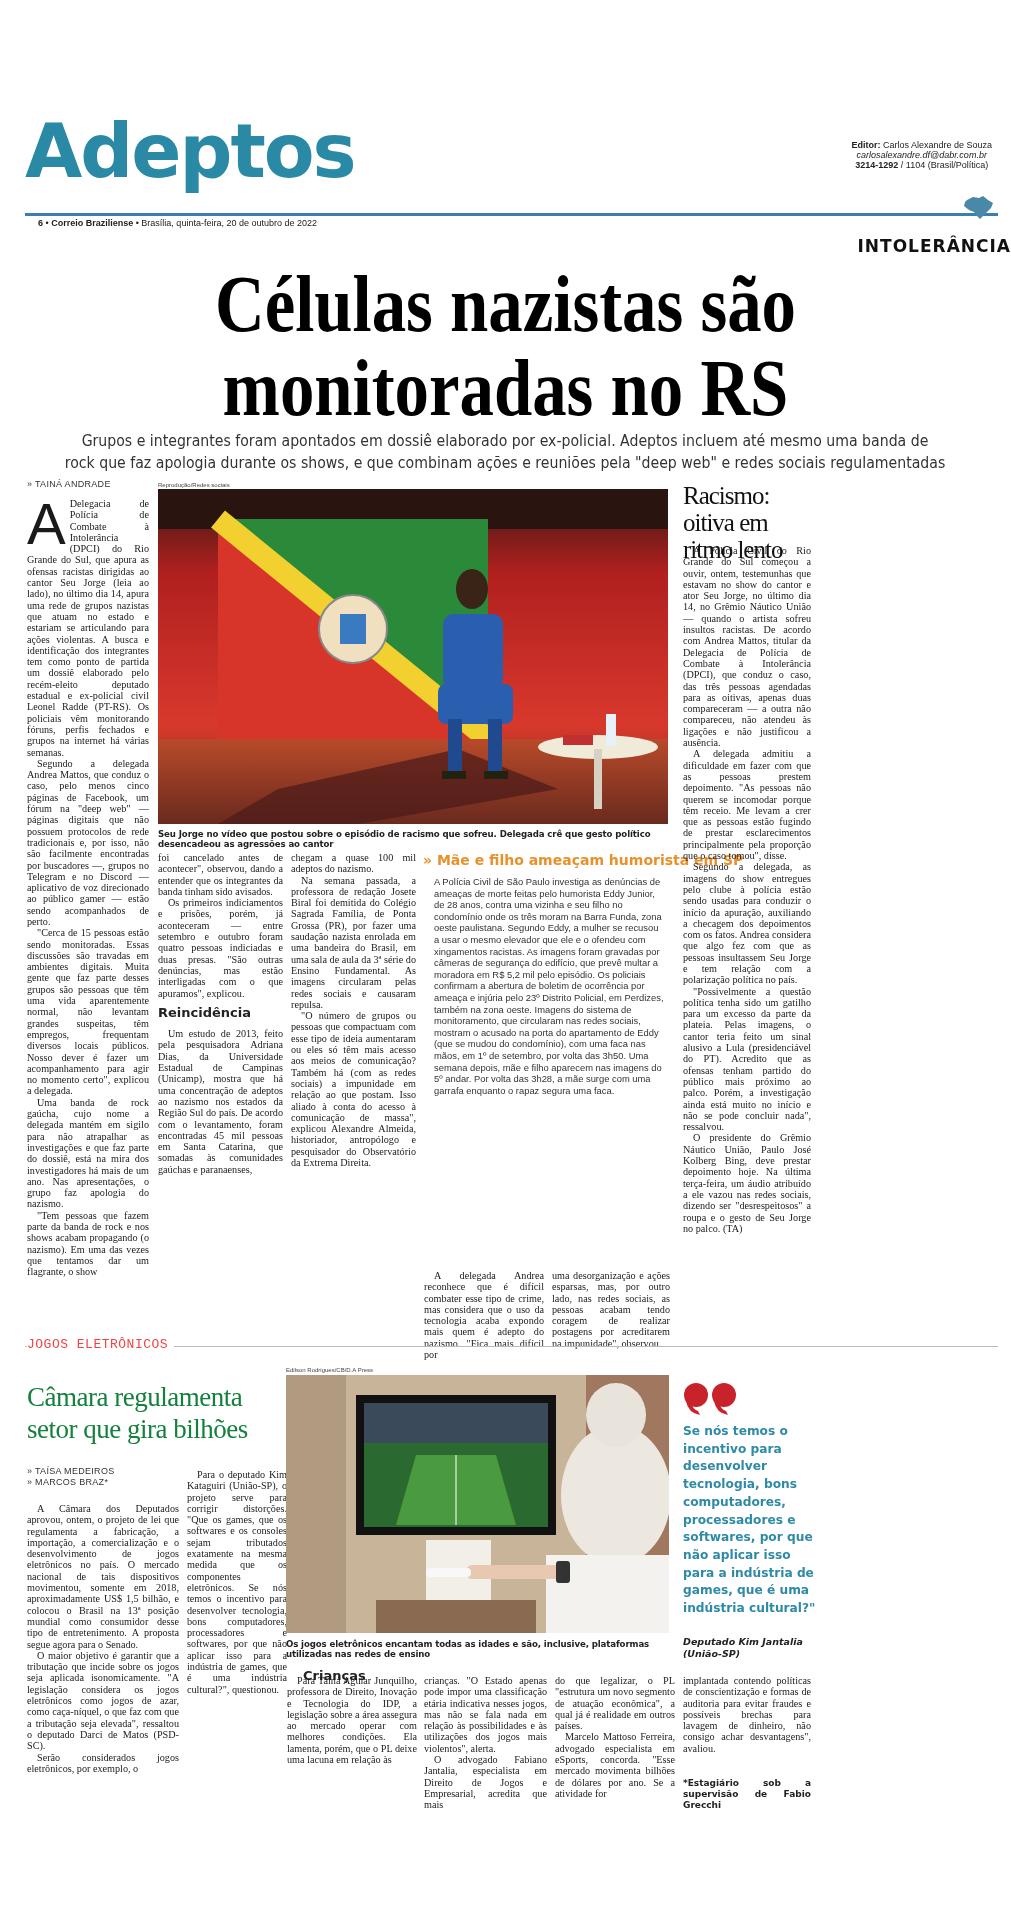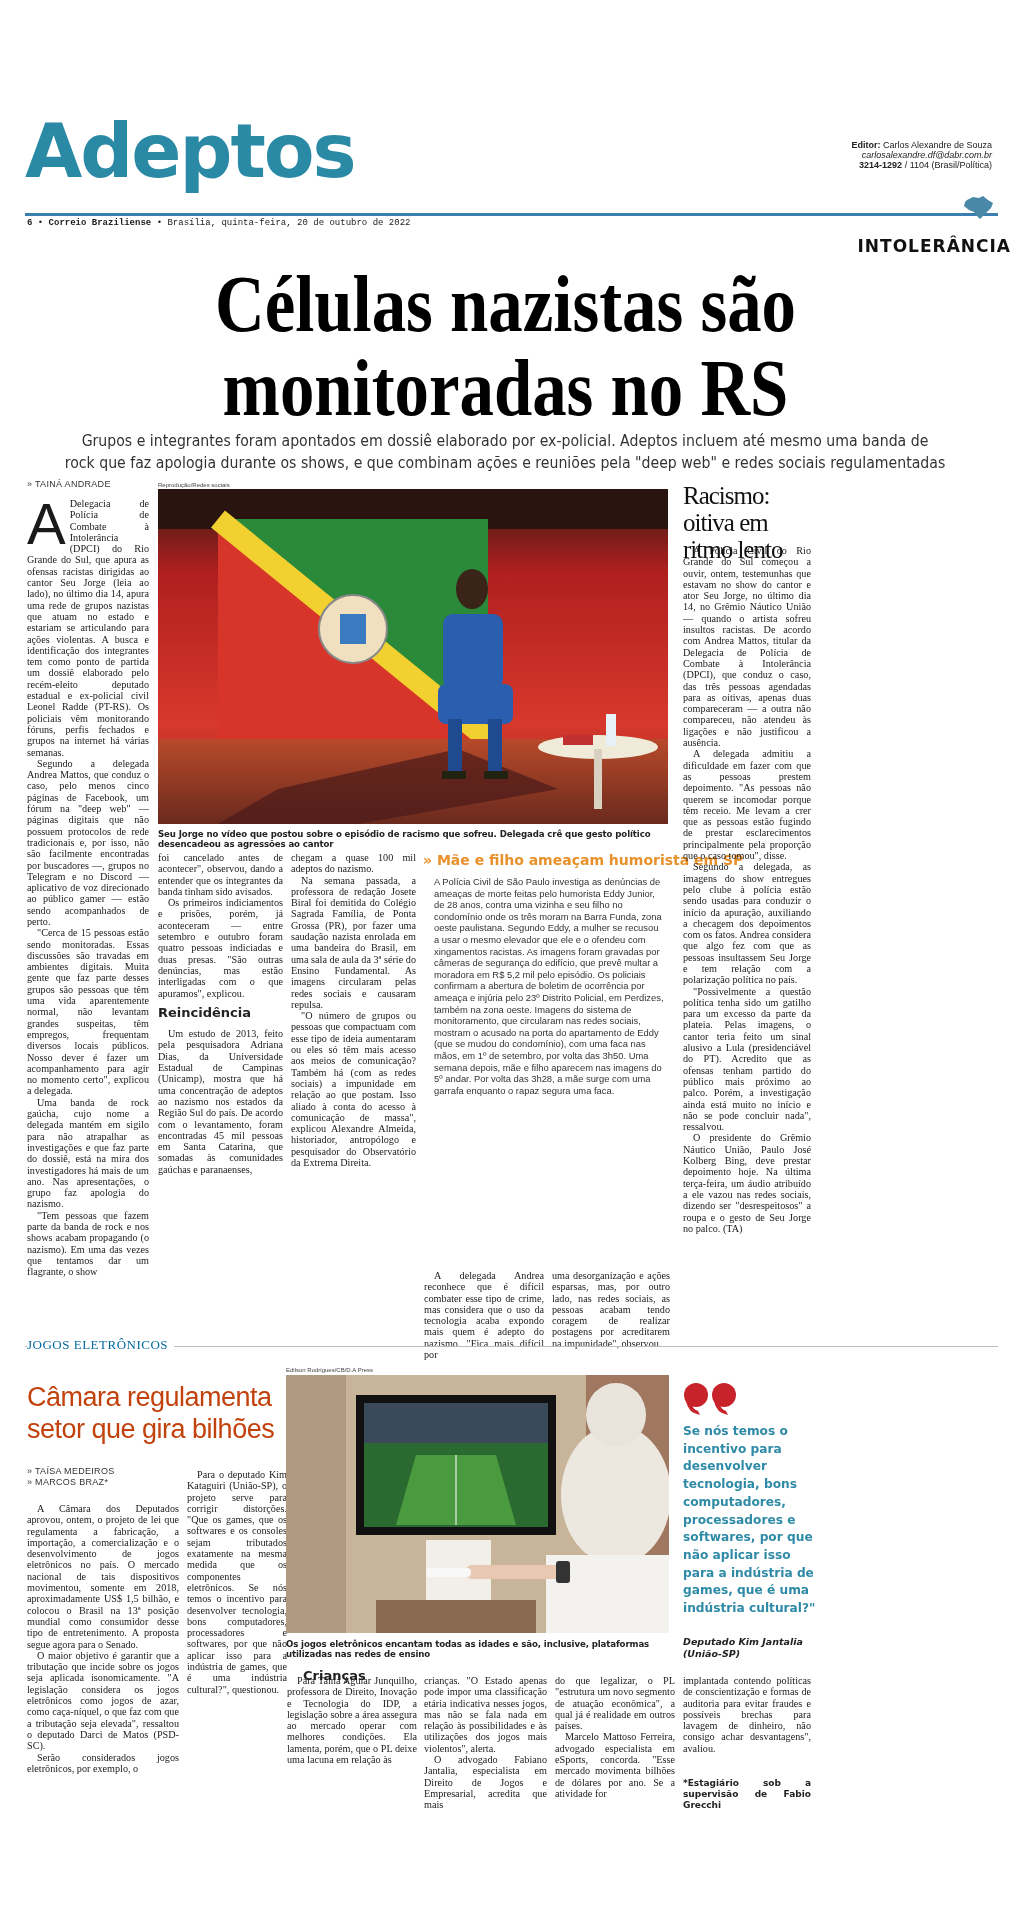--- a/index.html
+++ b/index.html
@@ -1,44 +1,44 @@
 <!DOCTYPE html>
 <html><head>
 <meta charset="utf-8">
 <style>
 *{box-sizing:border-box;margin:0;padding:0}
 html,body{width:1011px;height:1914px;background:#fff;overflow:hidden}
 body{position:relative;font-family:"Liberation Serif",serif;color:#1a1a1a}
 .abs{position:absolute}
 .brasil{left:25px;top:114px;font-family:"DejaVu Sans",sans-serif;font-weight:bold;font-size:74px;color:#2a8aa6;letter-spacing:-2px;line-height:1}
 .rule-top{left:25px;top:213px;width:973px;height:3px;background:#3a7fb0}
-.dateline{left:27px;top:218px;font-family:Liberation Mono, monospace;font-size:9px;color:#222}
+.dateline{left:38px;top:218px;font-family:Liberation Sans, sans-serif;font-size:9px;color:#222}
 .dateline b{font-weight:bold}
-.editor{right:19px;top:140px;text-align:right;font-family:"Liberation Sans",sans-serif;font-size:9px;line-height:10px;color:#222}
+.editor{right:19px;top:140px;text-align:center;font-family:"Liberation Sans",sans-serif;font-size:9px;line-height:10px;color:#222}
 .editor .e1 b{font-weight:bold}
 .editor .e2{font-style:italic}
 .map{right:16px;top:194px;width:34px;height:26px}
 .kicker{left:0;width:1011px;top:236px;text-align:right;font-family:"DejaVu Sans",sans-serif;font-weight:bold;font-size:17px;letter-spacing:1px;color:#111}
 .headline{left:0;width:1011px;top:262px;text-align:center;font-family:"Liberation Serif",serif;font-weight:bold;font-size:80px;line-height:84px;transform:scaleX(.86);transform-origin:center top;color:#000}
 .deck{left:25px;width:960px;top:430px;text-align:center;font-family:"DejaVu Sans",sans-serif;font-size:15px;line-height:22px;color:#333;transform:scaleX(.94);transform-origin:center top}
 .byline{font-family:"Liberation Sans",sans-serif;font-size:9px;color:#333;letter-spacing:.3px}
 .col{font-family:"Liberation Serif",serif;font-size:10.2px;line-height:11.3px;text-align:justify;color:#1a1a1a;hyphens:auto}
 .col p{text-indent:10px}
 .col p.noindent{text-indent:0}
 .dropcap{float:left;font-family:"Liberation Sans",sans-serif;font-size:58px;line-height:48px;margin:2px 4px 0 0}
 .subhead{font-family:"DejaVu Sans",sans-serif;font-weight:bold;font-size:13px;color:#222;margin:8px 0 10px}
 .photo{overflow:hidden}
 .credit{font-family:"Liberation Sans",sans-serif;font-size:6px;color:#444}
 .caption{font-family:"DejaVu Sans",sans-serif;font-weight:bold;font-size:8.6px;color:#222;letter-spacing:-.1px}
 .sidebar-h{font-family:"Liberation Serif",serif;font-weight:normal;font-size:25px;line-height:27px;letter-spacing:-1px;color:#111}
 .box-h{font-family:"DejaVu Sans",sans-serif;font-weight:bold;font-size:14px;color:#e8912a}
 .box-text{font-family:"Liberation Sans",sans-serif;font-size:9.4px;line-height:11.6px;color:#333}
 .sect-rule{left:25px;width:973px;height:1px;background:#bbb}
-.section-label{font-family:Liberation Serif, serif;font-size:13px;color:#0369a1;letter-spacing:.5px;background:#fff;padding-right:6px}
-.h2{font-family:Liberation Sans, sans-serif;font-size:27px;line-height:32px;color:#c2410c;letter-spacing:-.5px}
+.section-label{font-family:Liberation Mono, monospace;font-size:13px;color:#ef4444;letter-spacing:.5px;background:#fff;padding-right:6px}
+.h2{font-family:Liberation Serif, serif;font-size:27px;line-height:32px;color:#15803d;letter-spacing:-.5px}
 .quote{font-family:"DejaVu Sans",sans-serif;font-weight:bold;font-size:12.2px;line-height:17.7px;color:#2e8aa6}
 .quote-author{font-family:"DejaVu Sans",sans-serif;font-weight:bold;font-style:italic;font-size:9.5px;line-height:12px;color:#222}
 .footnote{font-family:"DejaVu Sans",sans-serif;font-weight:bold;font-size:9px;line-height:11px;color:#222}
 </style>
 </head>
 <body>
 
 <div class="abs brasil">Adeptos</div>
 <div class="abs rule-top"></div>
 <div class="abs dateline">

